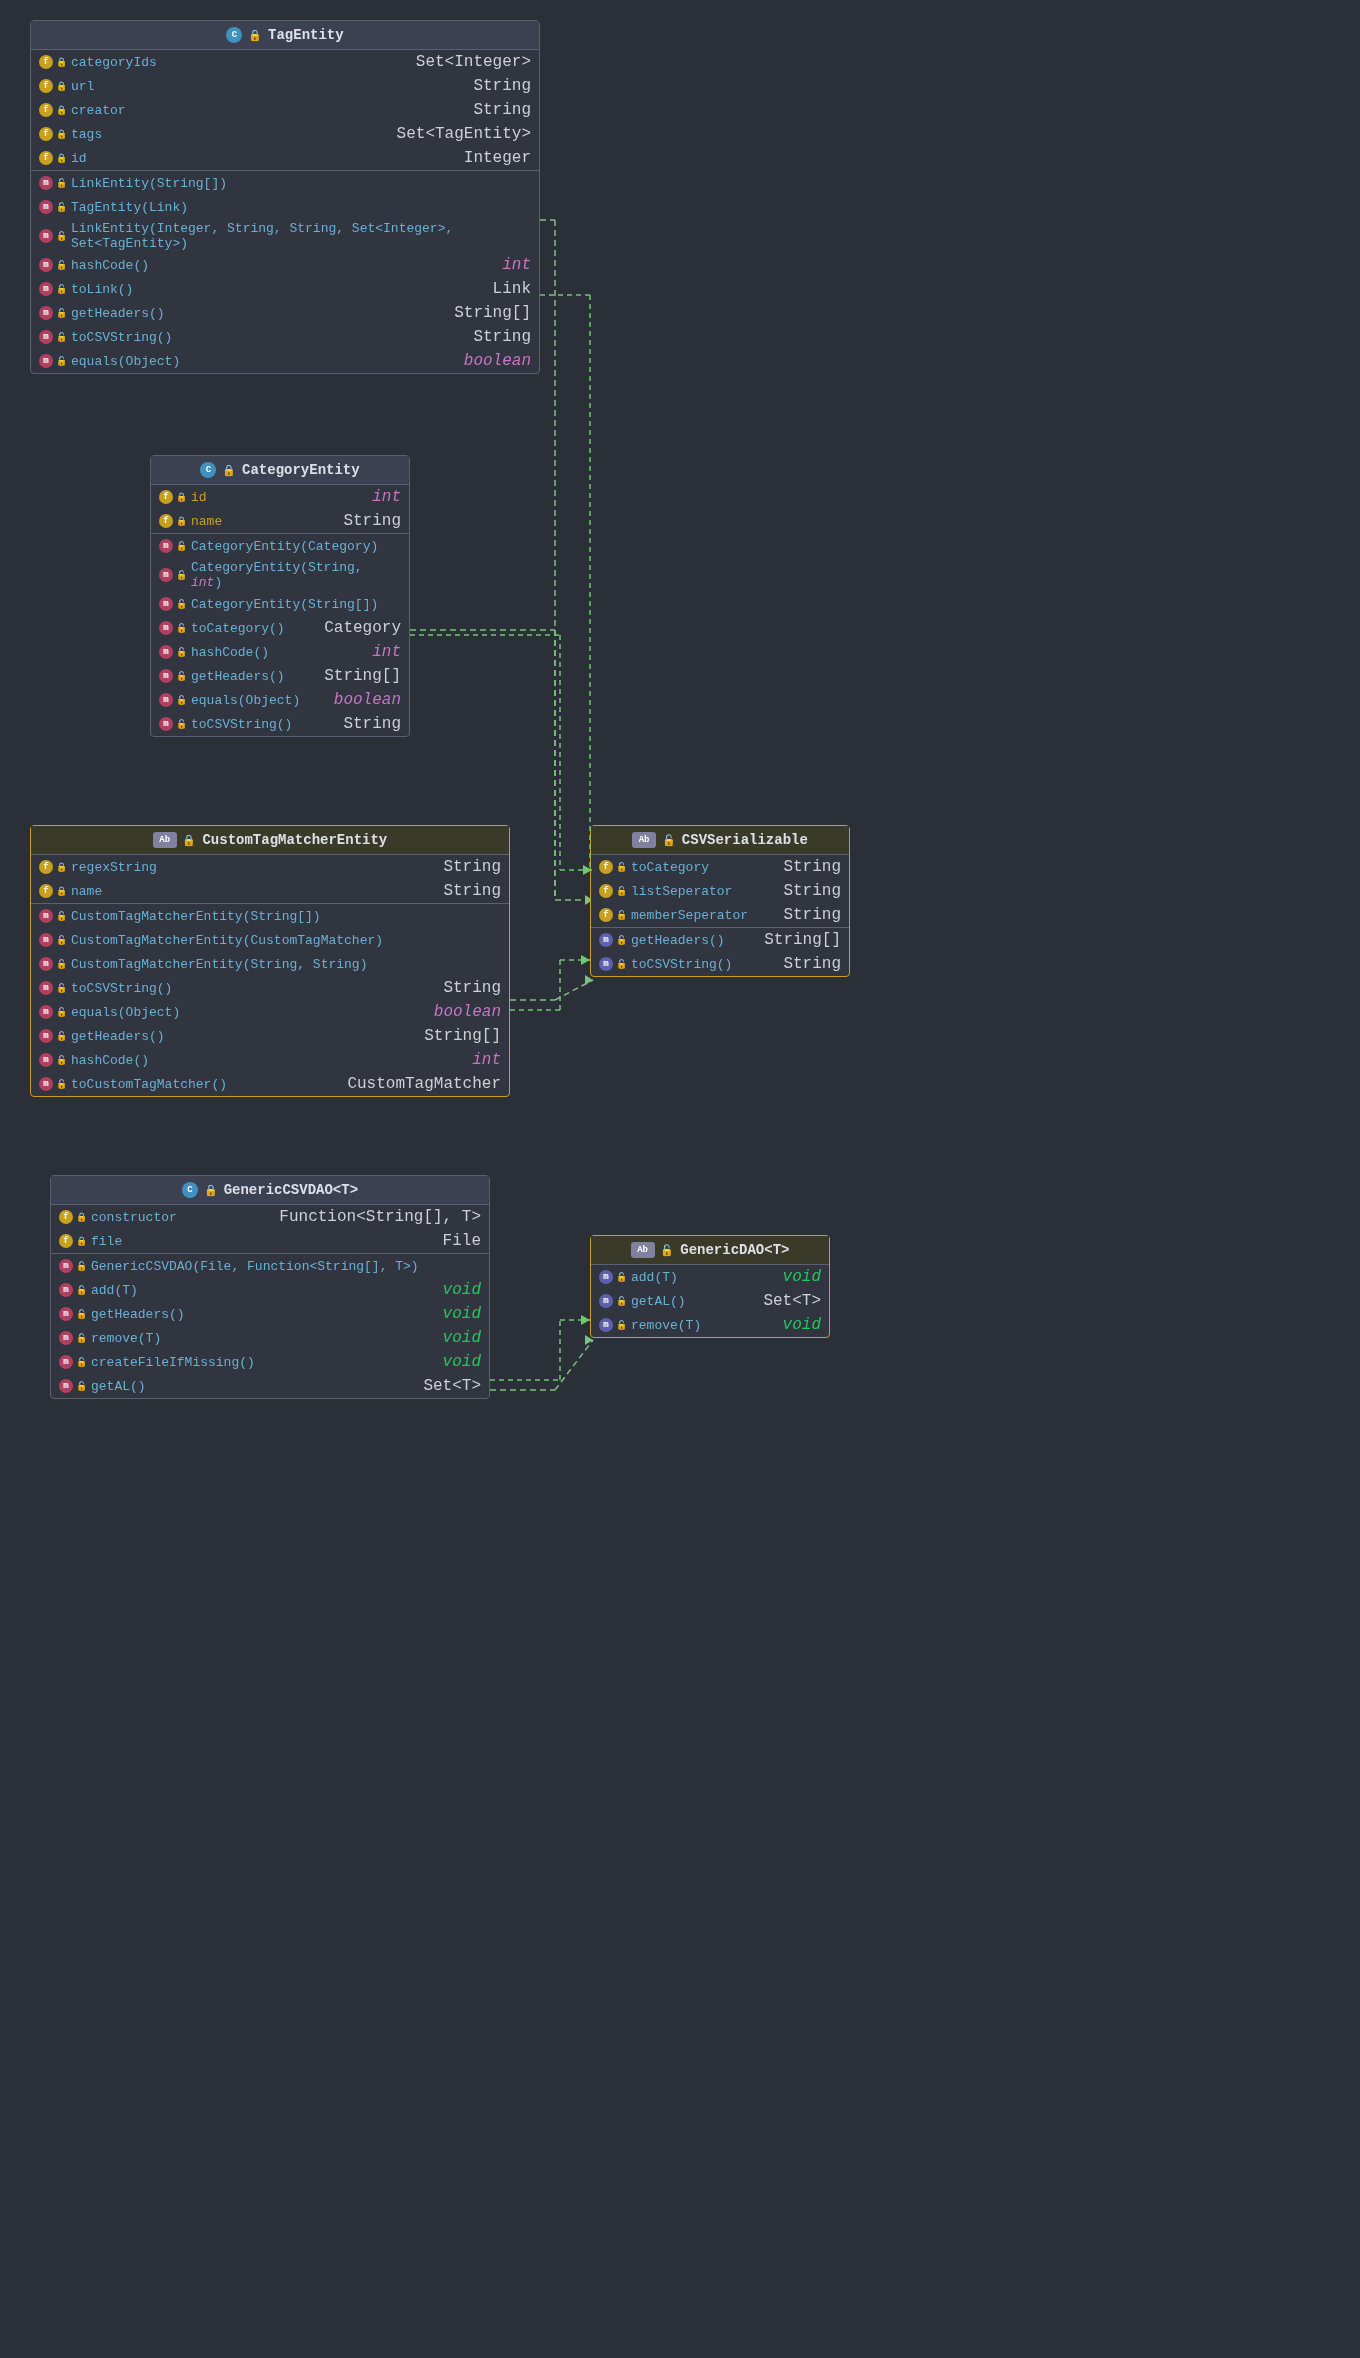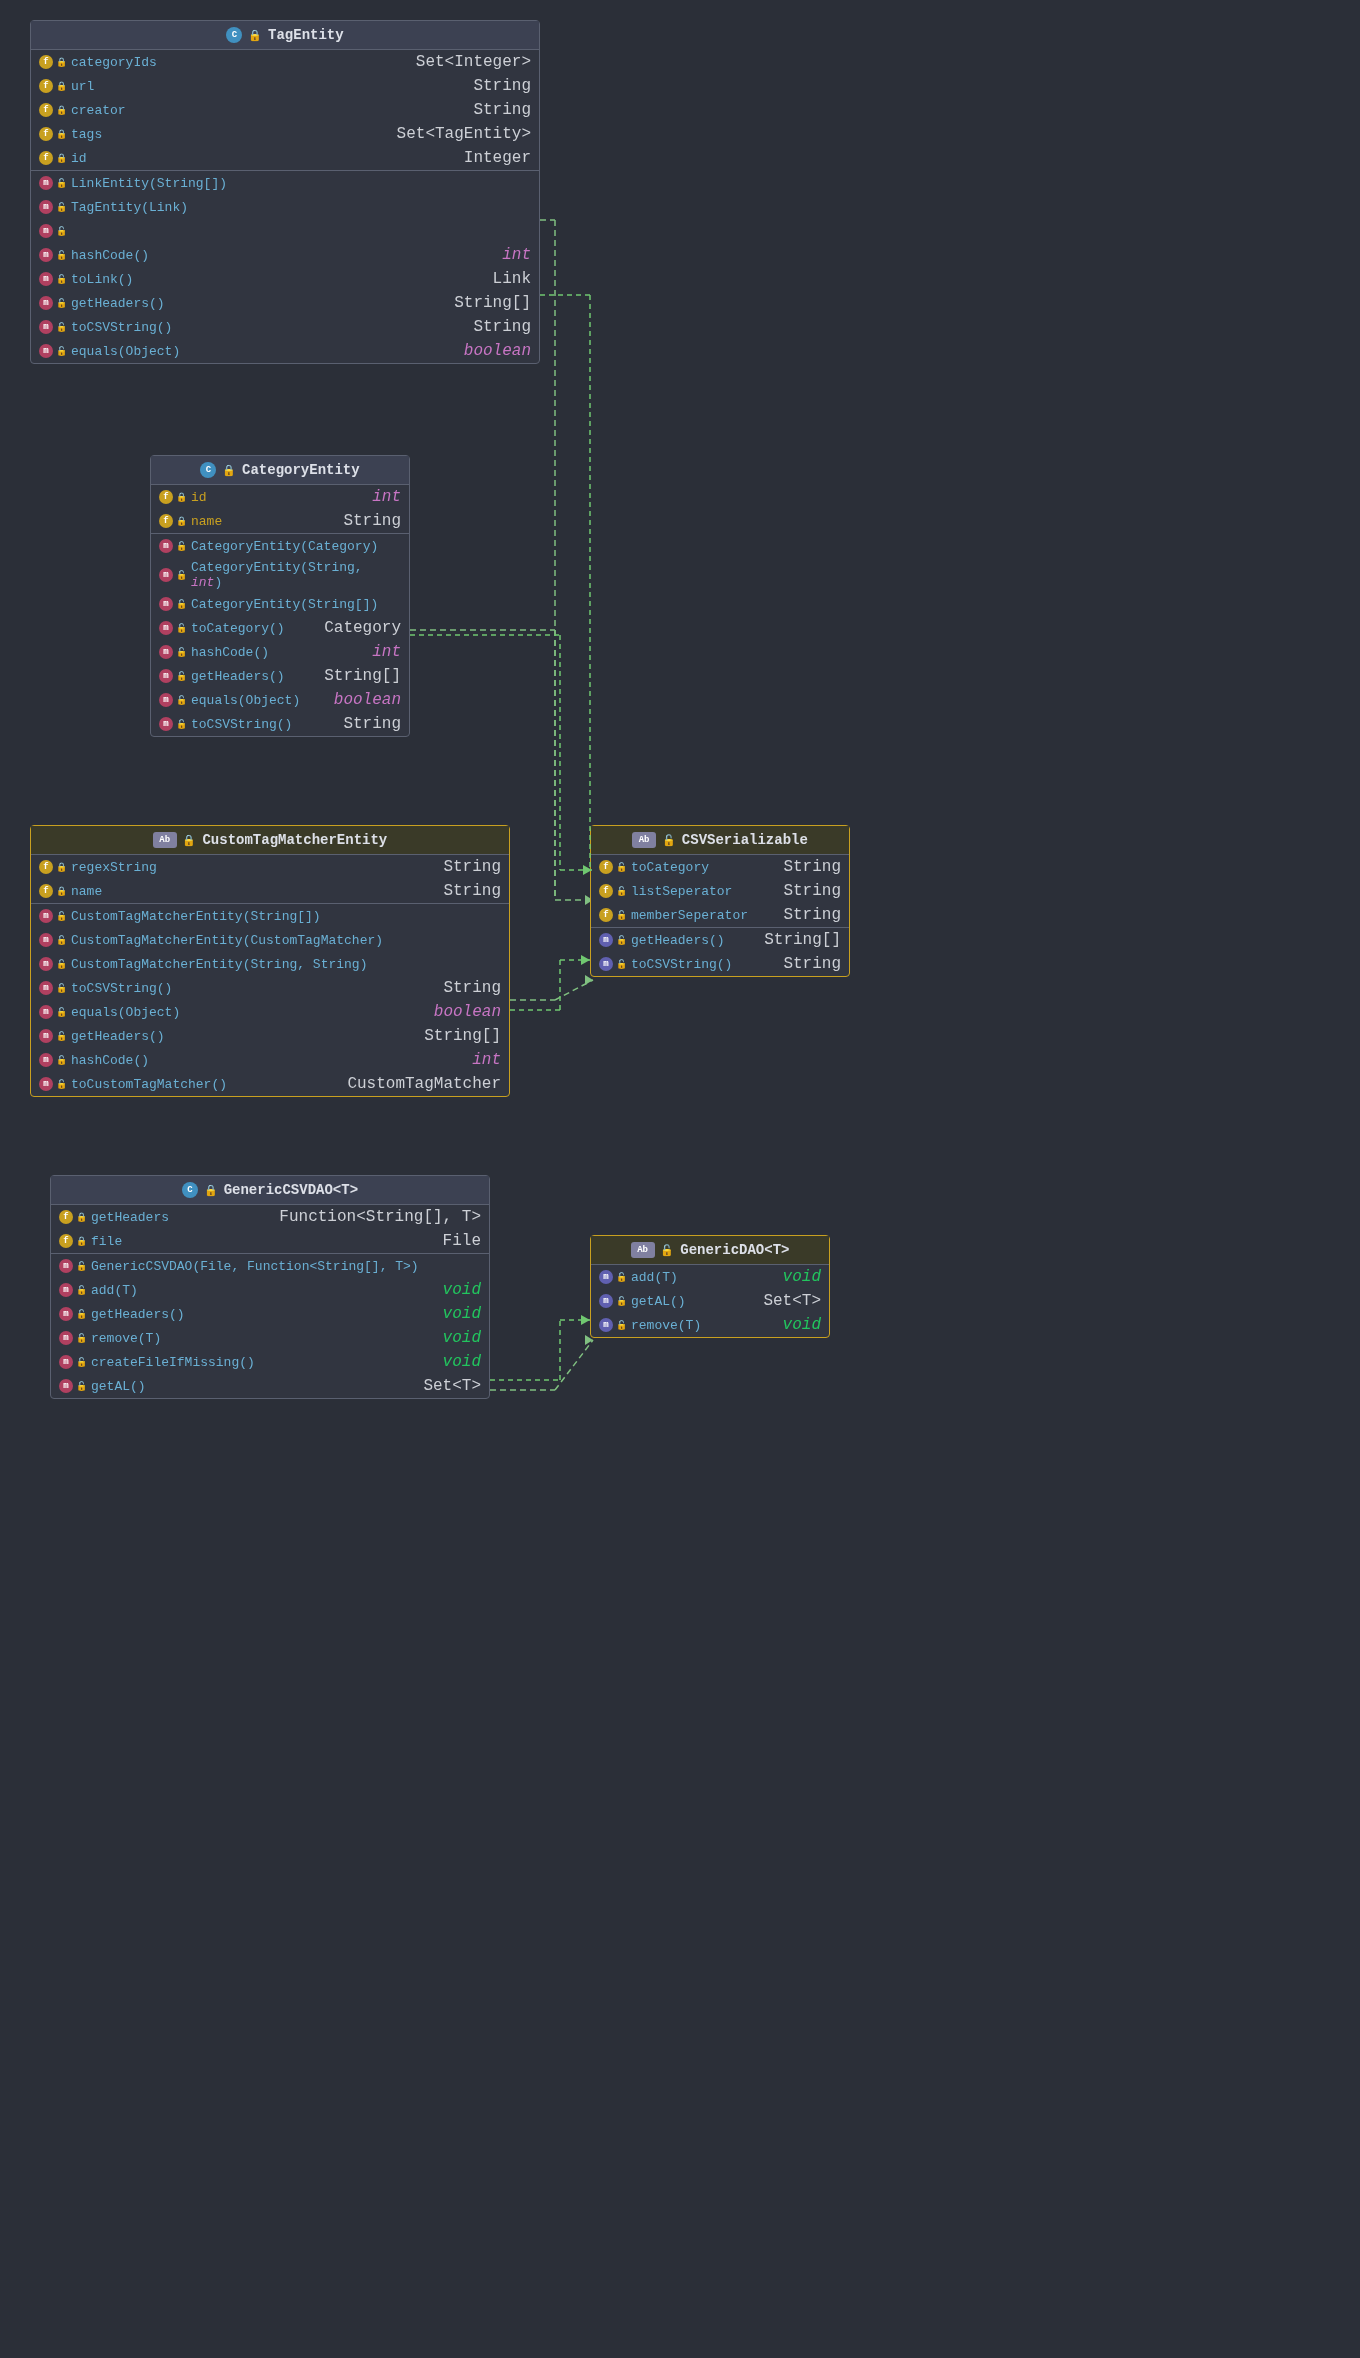--- a/index.html
+++ b/index.html
@@ -205,20 +205,21 @@
         <span class="row-name">LinkEntity(String[])</span>
       </div>
       <div class="uml-row">
         <span class="icon-circle icon-m">m</span>
         <span class="icon-pub">🔓</span>
         <span class="row-name">TagEntity(Link)</span>
       </div>
       <div class="uml-row">
         <span class="icon-circle icon-m">m</span>
         <span class="icon-pub">🔓</span>
+        <span class="row-name">LinkEntity(Integer, String, String, Set&lt;Integer&gt;, Set&lt;TagEntity&gt;)</span>
       </div>
       <div class="uml-row">
         <span class="icon-circle icon-m">m</span>
         <span class="icon-pub">🔓</span>
         <span class="row-name">hashCode()</span>
         <span class="row-type int-type">int</span>
       </div>
       <div class="uml-row">
         <span class="icon-circle icon-m">m</span>
         <span class="icon-pub">🔓</span>
@@ -432,21 +433,21 @@
   <div class="uml-box" style="left:50px; top:1175px; width:440px;">
     <div class="uml-title">
       <span class="icon-class">C</span>
       <span class="title-lock">🔒</span>
       <span>GenericCSVDAO&lt;T&gt;</span>
     </div>
     <div>
       <div class="uml-row">
         <span class="icon-circle icon-f">f</span>
         <span class="icon-lock">🔒</span>
-        <span class="row-name">getHeaders</span>
+        <span class="row-name">constructor</span>
         <span class="row-type">Function&lt;String[], T&gt;</span>
       </div>
       <div class="uml-row">
         <span class="icon-circle icon-f">f</span>
         <span class="icon-lock">🔒</span>
         <span class="row-name">file</span>
         <span class="row-type">File</span>
       </div>
     </div>
     <div class="section-divider"></div>

